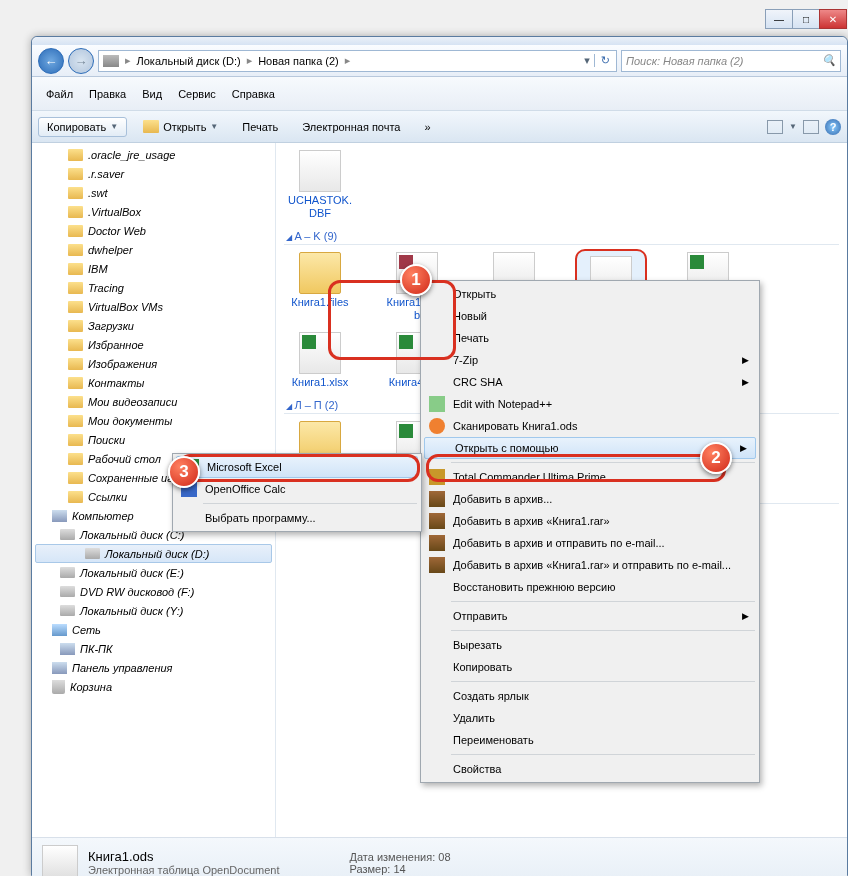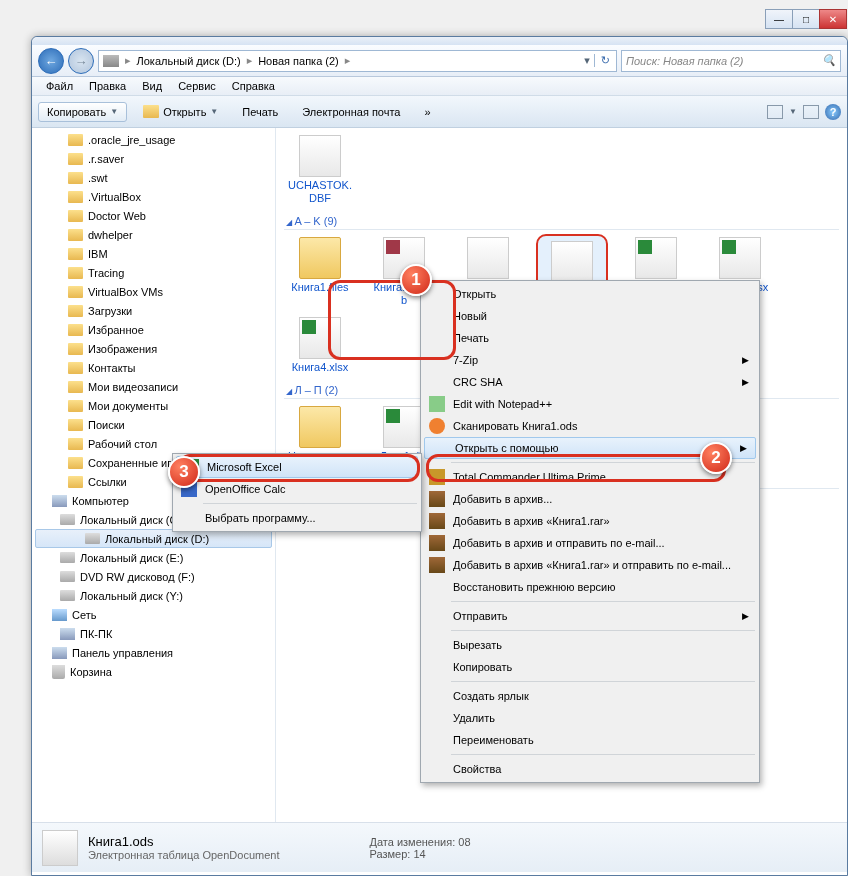--- a/index.html
+++ b/index.html
@@ -14,59 +14,59 @@
 .addressbar { height: 32px; background: linear-gradient(#fafcff,#e7eef7); border-bottom: 1px solid #b8c8dc; display: flex; align-items: center; padding: 0 6px; gap: 4px; }
 .nav-btn { width: 26px; height: 26px; border-radius: 50%; background: radial-gradient(#6fa8e0,#2c6cb8); border: 1px solid #2c6cb8; display: flex; align-items: center; justify-content: center; color: #fff; font-size: 13px; }
 .nav-btn.fwd { background: radial-gradient(#d8e4f0,#b0c4dc); color: #789; }
 .crumb-box { flex: 1; height: 22px; border: 1px solid #9fb8d4; background: #fff; display: flex; align-items: center; padding-left: 4px; }
 .crumb-ico { width: 16px; height: 12px; background: linear-gradient(#bbb,#888); margin-right: 4px; }
 .crumb { padding: 0 4px; }
 .crumb-sep { color: #888; padding: 0 2px; }
 .search-box { width: 220px; height: 22px; border: 1px solid #9fb8d4; background: #fff; display: flex; align-items: center; padding: 4px 4px; color: #888; font-style: italic; }
 .search-ico { margin-left: auto; color: #4a7ab0; }
 
-.menubar { height: 19px; background: linear-gradient(#f7fafd,#e8eef6); border-bottom: 1px solid #d0dce8; display: flex; align-items: center; padding-left: 6px; }
+.menubar { height: 34px; background: linear-gradient(#f7fafd,#e8eef6); border-bottom: 1px solid #d0dce8; display: flex; align-items: center; padding-left: 6px; }
 .menubar span { padding: 2px 8px; }
 
 .toolbar { height: 32px; background: linear-gradient(#f2f7fc,#dae6f2); border-bottom: 1px solid #c0d0e0; display: flex; align-items: center; padding: 0 6px; gap: 8px; }
 .tb-btn { padding: 3px 8px; display: flex; align-items: center; gap: 4px; }
 .tb-btn.org { background: linear-gradient(#fff,#e2ecf6); border: 1px solid #a8c0da; border-radius: 3px; }
 .tb-drop { font-size: 8px; color: #567; }
 .tb-right { margin-left: auto; display: flex; gap: 6px; align-items: center; }
 .view-ico { width: 16px; height: 14px; border: 1px solid #89a; display: inline-block; }
 .help-ico { width: 16px; height: 16px; border-radius: 50%; background: radial-gradient(#8cf,#36a); color: #fff; display: flex; align-items: center; justify-content: center; font-weight: bold; }
 
 .body { display: flex; height: calc(100% - 8px - 32px - 22px - 32px - 50px); }
-.tree { width: 244px; border-right: 1px solid #e0e8f0; overflow: hidden; padding-top: 2px; background: #fff; }
+.tree { width: 244px; border-right: 1px solid #e0e8f0; overflow: hidden; padding-top: 2px; background: #fff; font-style: italic; }
 .tree-item { display: flex; align-items: center; height: 19px; padding-left: 36px; gap: 5px; white-space: nowrap; }
 .tree-item.l2 { padding-left: 28px; }
 .tree-item.sel { background: linear-gradient(#e8f0fa,#d6e6f8); border: 1px solid #a8c8e8; border-radius: 2px; margin: 0 3px; padding-left: 49px; }
 .folder-ico { width: 15px; height: 12px; background: linear-gradient(#fce08c,#e8b850); border-radius: 1px; flex-shrink: 0; }
 .drive-ico { width: 15px; height: 11px; background: linear-gradient(#ddd,#aaa); border-radius: 1px; flex-shrink: 0; }
 .comp-ico { width: 15px; height: 12px; background: linear-gradient(#cde,#89b); flex-shrink: 0; }
 .net-ico { width: 15px; height: 12px; background: linear-gradient(#bdf,#69c); flex-shrink: 0; }
 .bin-ico { width: 13px; height: 14px; background: linear-gradient(#ddd,#aaa); border-radius: 0 0 2px 2px; flex-shrink: 0; }
 
 .content { flex: 1; background: #fff; padding: 4px 8px; overflow: hidden; position: relative; }
-.file-grid { display: flex; flex-wrap: wrap; gap: 4px 12px; align-content: flex-start; }
+.file-grid { display: flex; flex-wrap: wrap; gap: 4px 25px; align-content: flex-start; }
 .group-hdr { width: 100%; color: #36c; padding: 4px 0 2px 2px; border-bottom: 1px solid #e0e8f0; font-size: 11px; }
 .group-hdr::before { content: "◢ "; font-size: 8px; }
 .file { width: 72px; text-align: center; padding: 3px; }
 .file.sel { border: 2px solid #d93020; border-radius: 10px; background: #e4f0fc; padding: 5px; }
 .file-ico { width: 42px; height: 42px; margin: 0 auto 2px; background: linear-gradient(#fff,#e8e8e8); border: 1px solid #ccc; position: relative; }
 .file-ico.folder { background: linear-gradient(#fce8a8,#f0c860); border-color: #d8a840; border-radius: 2px; }
 .file-ico.xls::after { content:""; position:absolute; left:2px; top:2px; width:14px; height:14px; background:#2a8a3a; }
 .file-ico.acc::after { content:""; position:absolute; left:2px; top:2px; width:14px; height:14px; background:#a03848; }
 .file-lbl { color: #15c; font-size: 11px; line-height: 1.15; word-break: break-all; }
 
 .statusbar { height: 50px; border-top: 1px solid #d8e0ea; background: linear-gradient(#f4f8fc,#e6eef6); display: flex; align-items: center; padding: 0 10px; gap: 10px; }
 .sb-ico { width: 36px; height: 36px; background: linear-gradient(#fff,#ddd); border: 1px solid #ccc; }
 .sb-txt .name { font-size: 13px; }
 .sb-txt .type { color: #666; }
-.sb-meta { margin-left: 80px; color: #555; }
+.sb-meta { margin-left: 60px; color: #555; }
 
 
 .ctx { position: absolute; background: #f0f0f0; border: 1px solid #a0a8b0; box-shadow: 2px 3px 6px rgba(0,0,0,.3); padding: 2px; }
 .ctx-item { display: flex; align-items: center; height: 22px; padding: 0 24px 0 30px; white-space: nowrap; position: relative; }
 .ctx-item.hov { background: linear-gradient(#e8f2fc,#d0e4f8); border: 1px solid #a0c8ec; border-radius: 2px; margin: 0 1px; }
 .ctx-sep { height: 1px; background: #d0d4d8; margin: 3px 2px 3px 28px; }
 .ctx-arrow { position: absolute; right: 8px; font-size: 9px; }
 .ctx-ico { position: absolute; left: 6px; width: 16px; height: 16px; }
 .ctx-ico.xl { background: #2a8a3a; }
 .ctx-ico.oo { background: #3868c8; }

